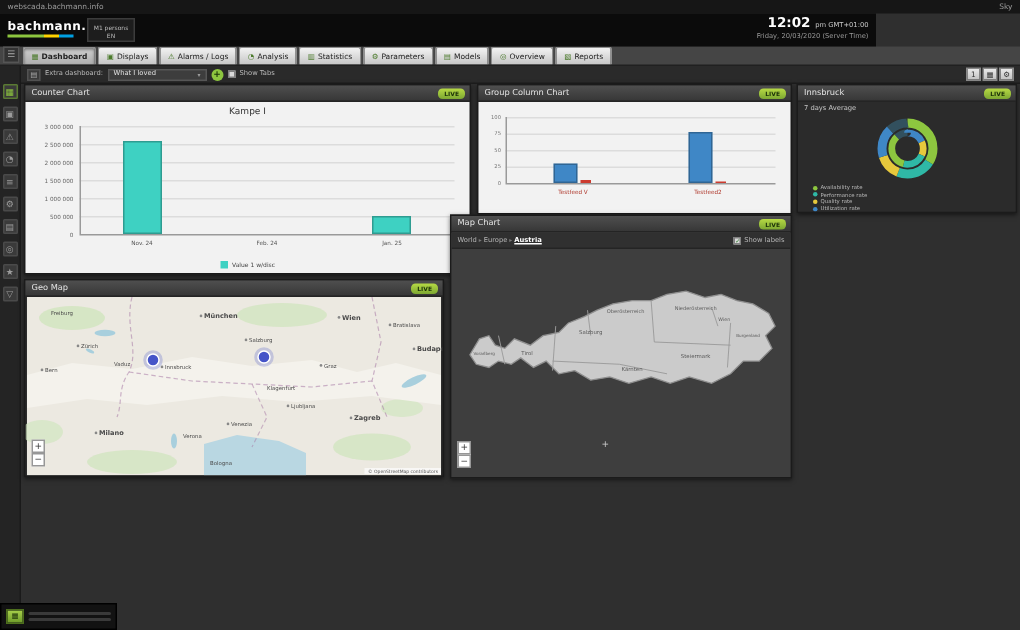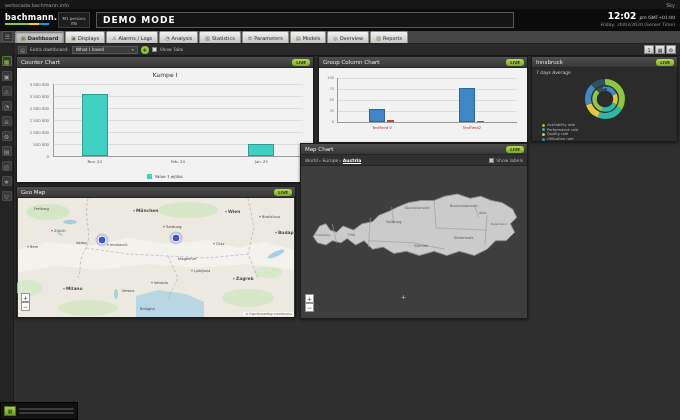--- a/index.html
+++ b/index.html
@@ -2,21 +2,21 @@
 <html><head>
 <meta charset="utf-8">
 <style>
   html,body{margin:0;padding:0}
   body{width:680px;height:420px;position:relative;overflow:hidden;background:#2f2f2f;
        font-family:"DejaVu Sans",sans-serif;color:#ddd;-webkit-font-smoothing:antialiased}
   
   .browser-bar{position:absolute;left:0;top:0;width:680px;height:9px;background:#161616;
     display:flex;justify-content:space-between;align-items:center;padding:0 5px;font-size:5px;color:#9a9a9a;box-sizing:border-box}
   
-  .app-header{position:absolute;top:9px;left:0;width:680px;height:22px;background:#0b0b0b;border-bottom:1px solid #000}
+  .app-header{position:absolute;top:9px;left:0;width:584px;height:22px;background:#0b0b0b;border-bottom:1px solid #000}
   .logo{position:absolute;left:5px;top:4px;font-size:8px;font-weight:bold;color:#fff;letter-spacing:.3px}
   .logo-underline{position:absolute;left:5px;top:14px;width:44px;height:2px;
     background:linear-gradient(90deg,#8dc63f 0 55%,#ffd200 55% 78%,#00a0e3 78%)}
   .module-badge{position:absolute;left:58px;top:3px;width:32px;height:16px;background:#1d1d1d;border:1px solid #3c3c3c;
     font-size:4px;color:#bbb;text-align:center;padding-top:3px;line-height:5px;box-sizing:border-box}
   .demo-box{position:absolute;left:96px;top:3px;width:418px;height:16px;border:1px solid #5a5a5a;background:#141414;
     color:#fff;font-size:9px;font-weight:bold;letter-spacing:1px;padding:2px 0 0 6px;box-sizing:border-box}
   .clock{position:absolute;right:5px;top:2px;text-align:right}
   .clock-line1{font-size:9px;font-weight:bold;color:#fff}
   .clock-line1 .suffix{font-size:4.5px;font-weight:normal;color:#ccc}
@@ -99,21 +99,20 @@
   <span>Sky</span>
 </div>
 
 <div class="app-header">
   <div class="logo">bachmann.</div>
   <div class="logo-underline"></div>
   <div class="module-badge">
     <div>M1 persons</div>
     <div>EN</div>
   </div>
-  <div class="demo-box">DEMO MODE</div>
   <div class="clock">
     <div class="clock-line1">
       <span>12:02</span>
       <span class="suffix">pm GMT+01:00</span>
     </div>
     <div class="clock-date">Friday, 20/03/2020 (Server Time)</div>
   </div>
 </div>
 
 <div class="tabbar">

